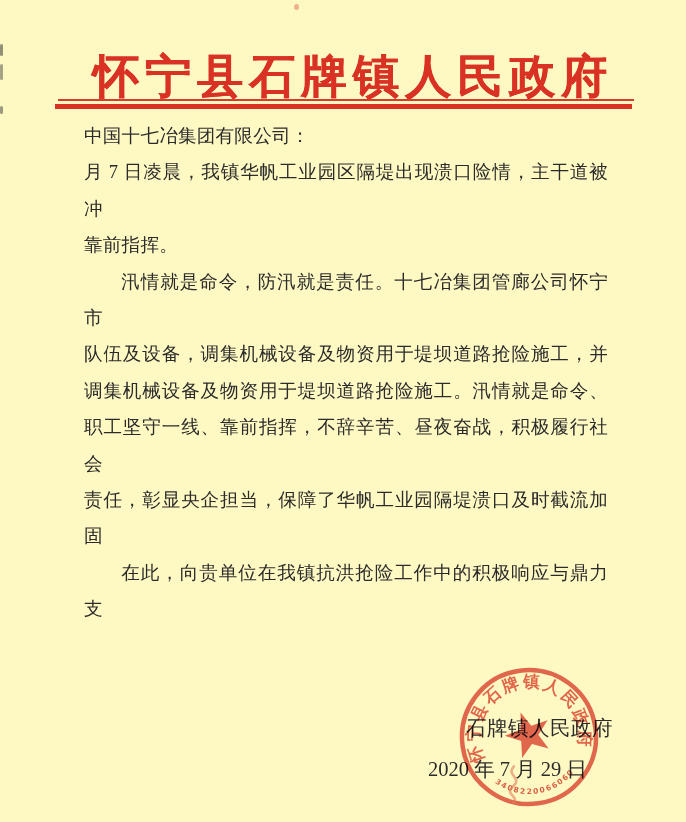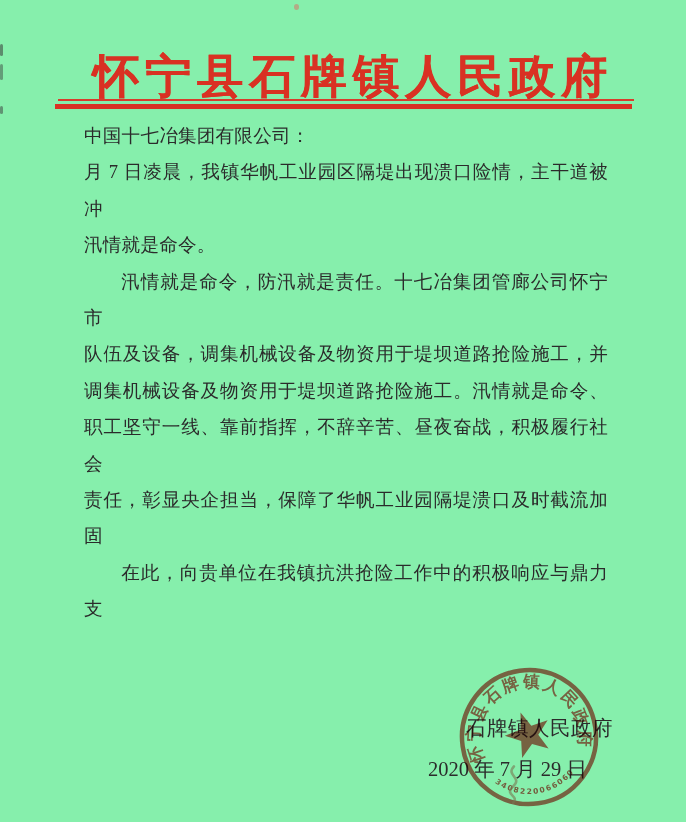--- a/index.html
+++ b/index.html
@@ -1,21 +1,21 @@
 <!DOCTYPE html>
 <html><head>
 <meta charset="utf-8">
 <style>
   * { margin: 0; padding: 0; box-sizing: border-box; }
   html, body { background: #ffffff; }
   .page {
     position: relative;
     width: 686px;
     height: 822px;
-    background: #86efac;
+    background: #fef9c3;
     overflow: hidden;
     font-family: "Liberation Serif", "DejaVu Serif", serif;
   }
   
   .letterhead-title {
     position: absolute;
     top: 46px; left: 0;
     width: 686px;
     padding-left: 20px;
     text-align: center;
@@ -94,21 +94,21 @@
   <div class="smudge smudge-3"></div>
   <div class="fleck-red"></div>
 
   <div class="letterhead-title">怀宁县石牌镇人民政府</div>
   <div class="rule-thin"></div>
   <div class="rule-thick"></div>
 
   <div class="body-text">
     <div class="bline">中国十七冶集团有限公司：</div>
     <div class="bline j">月 7 日凌晨，我镇华帆工业园区隔堤出现溃口险情，主干道被冲</div>
-    <div class="bline">汛情就是命令。</div>
+    <div class="bline">靠前指挥。</div>
     <div class="bline j in">汛情就是命令，防汛就是责任。十七冶集团管廊公司怀宁市</div>
     <div class="bline j">队伍及设备，调集机械设备及物资用于堤坝道路抢险施工，并</div>
     <div class="bline j">调集机械设备及物资用于堤坝道路抢险施工。汛情就是命令、</div>
     <div class="bline j">职工坚守一线、靠前指挥，不辞辛苦、昼夜奋战，积极履行社会</div>
     <div class="bline j">责任，彰显央企担当，保障了华帆工业园隔堤溃口及时截流加固</div>
     <div class="bline j in">在此，向贵单位在我镇抗洪抢险工作中的积极响应与鼎力支</div>
 
   </div>
 
   <div class="signature">石牌镇人民政府</div>

